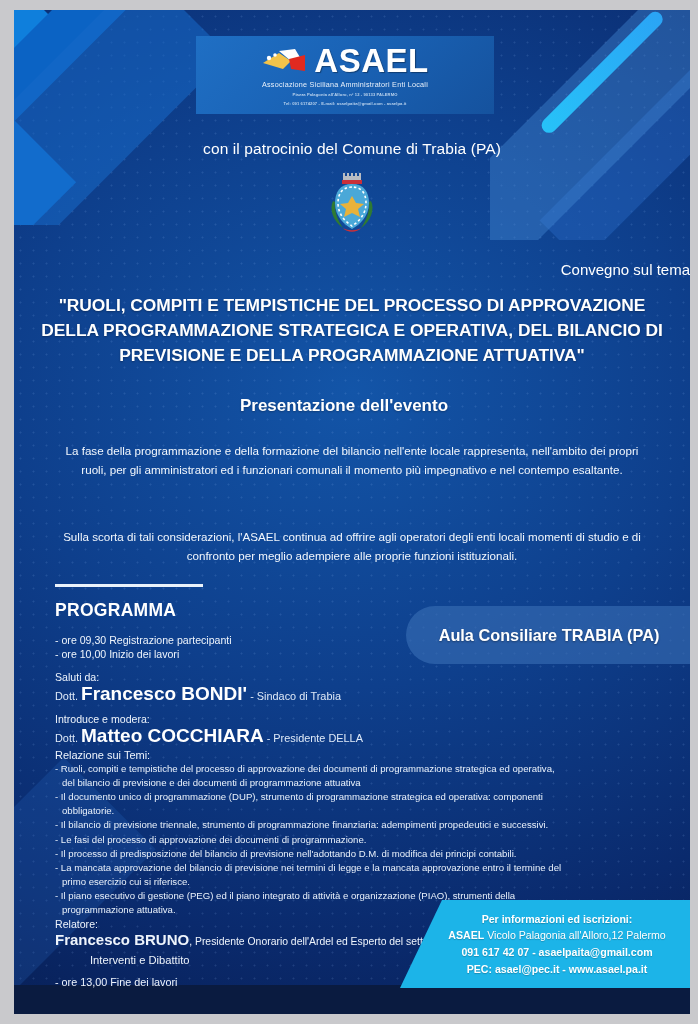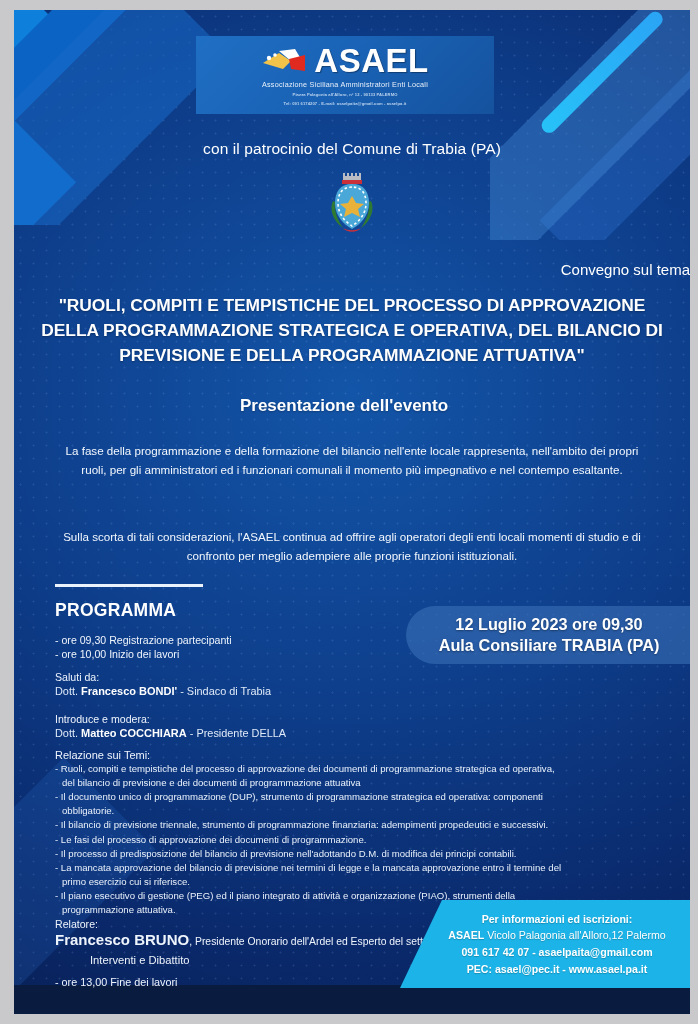--- a/index.html
+++ b/index.html
@@ -165,21 +165,21 @@
   }
   #date-badge div {
     color: #ffffff; font-size: 16.3px; font-weight: bold;
     line-height: 1.28; white-space: nowrap;
     text-shadow: 0 1px 2px rgba(0,0,0,.35);
   }
 
   .body-text { position: absolute; left: 41px; color: #eef4fc; }
   .t-small  { font-size: 10.6px; line-height: 1.48; }
   .t-name   { font-size: 13px; }
-  .t-name b { font-weight: bold; font-size: 11px; color: #ffffff; }
+  .t-name b { font-weight: bold; font-size: 19px; color: #ffffff; }
   .t-name span { font-size: 10.9px; color: #dfeaf8; }
 
   #sched-1 { top: 623px; }
   #sched-2 { top: 637px; }
   #saluti-lbl { top: 660px; }
   #saluti-name { top: 673px; }
   #introduce-lbl { top: 702px; }
   #introduce-name { top: 715px; }
 
   #relazione-lbl { top: 739px; font-size: 11px; }
@@ -285,21 +285,20 @@
     <div class="main-title">"RUOLI, COMPITI E TEMPISTICHE DEL PROCESSO DI APPROVAZIONE DELLA PROGRAMMAZIONE STRATEGICA E OPERATIVA, DEL BILANCIO DI PREVISIONE E DELLA PROGRAMMAZIONE ATTUATIVA"</div>
 
     <div class="pres-title">Presentazione dell'evento</div>
     <div class="pres-para" id="pres-p1">La fase della programmazione e della formazione del bilancio nell'ente locale rappresenta, nell'ambito dei propri ruoli, per gli amministratori ed i funzionari comunali il momento più impegnativo e nel contempo esaltante.</div>
     <div class="pres-para" id="pres-p3">Sulla scorta di tali considerazioni, l'ASAEL continua ad offrire agli operatori degli enti locali momenti di studio e di confronto per meglio adempiere alle proprie funzioni istituzionali.</div>
 
     <div class="prog-rule"></div>
     <div class="prog-title">PROGRAMMA</div>
 
     <div id="date-badge">
-      <div>12 Luglio 2023 ore 09,30</div>
       <div>Aula Consiliare TRABIA (PA)</div>
     </div>
 
     <div class="body-text t-small" id="sched-1">- ore 09,30  Registrazione partecipanti</div>
     <div class="body-text t-small" id="sched-2">- ore 10,00  Inizio dei lavori</div>
 
     <div class="body-text t-small" id="saluti-lbl">Saluti da:</div>
     <div class="body-text t-name" id="saluti-name"><span>Dott. </span><b>Francesco BONDI'</b><span> - Sindaco di Trabia</span></div>
 
     <div class="body-text t-small" id="introduce-lbl">Introduce e modera:</div>

